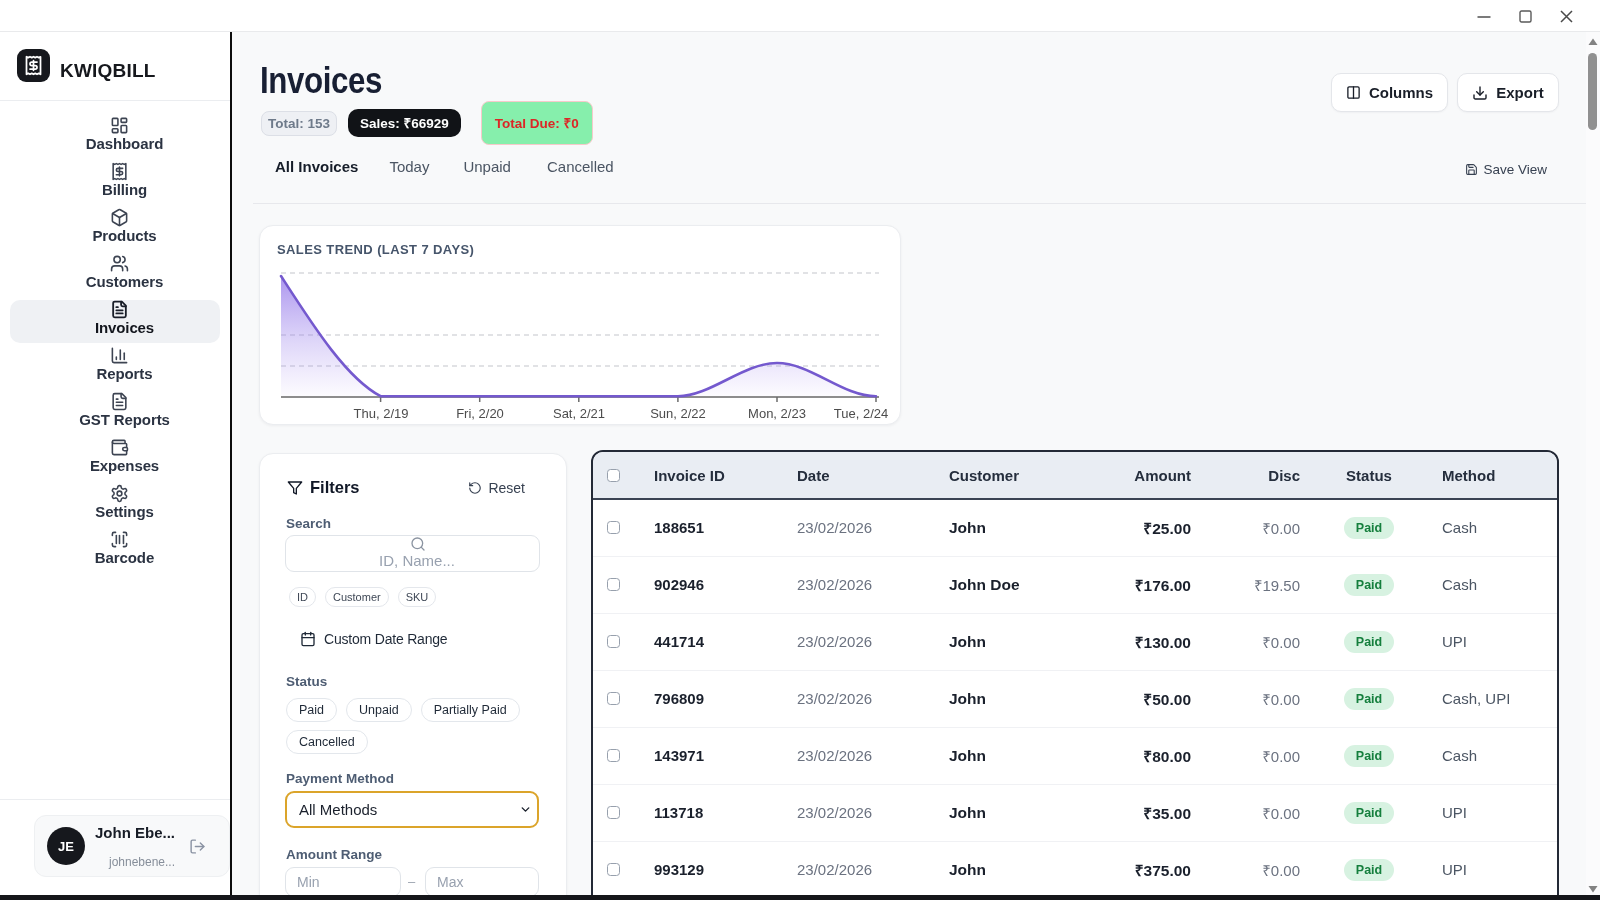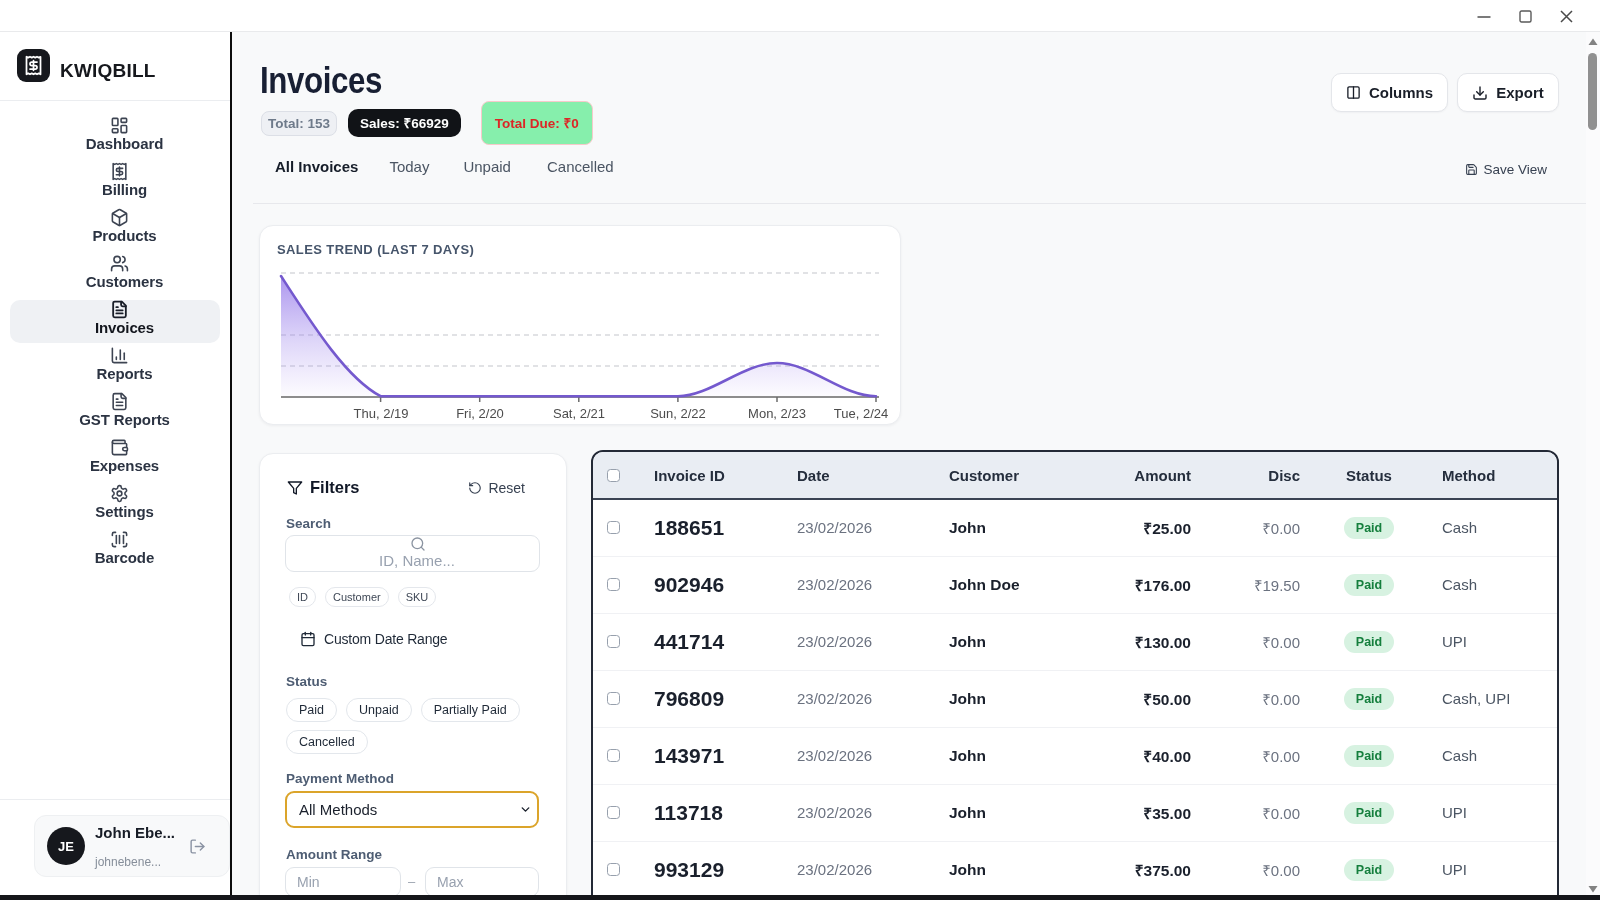--- a/index.html
+++ b/index.html
@@ -22,21 +22,21 @@
     border-radius:10px; color:#2b3342; font-size:15px; font-weight:600; letter-spacing:-0.1px;flex-direction:column; }
   .nav-item svg { margin-right:10px; flex:0 0 auto; }
   .nav-item.active { background:#eff1f4; font-weight:700; color:#13161d; }
   .side-foot-div { position:absolute; left:0; top:767px; width:230px; height:1px; background:#ebedf0; }
   .user-card { position:absolute; left:34px; top:783px; width:196px; height:62px; background:#f8f9fa;
     border:1px solid #eef0f2; border-radius:12px; display:flex; align-items:center; padding:0 12px; }
   .avatar { width:38px; height:38px; border-radius:50%; background:#16181d; color:#fff; display:flex;
     align-items:center; justify-content:center; font-size:13px; font-weight:700; flex:0 0 auto; }
   .user-meta { margin-left:10px; flex:1; min-width:0; }
   .user-name { font-size:15px; font-weight:700; color:#171c26; }
-  .user-mail { font-size:12px; color:#868e9a; margin-top:14px; }
+  .user-mail { font-size:12px; color:#868e9a; margin-top:14px;text-align:center; }
   
   #main { position:absolute; left:232px; top:32px; width:1354px; height:863px; background:#f8f9fa; }
   h1.pgtitle { position:absolute; left:28px; top:28px; font-size:36px; font-weight:800; color:#181f33;
     letter-spacing:-0.5px; transform:scaleX(0.87); transform-origin:left center; }
   .badges { position:absolute; left:29px; top:69px; display:flex; align-items:center; }
   .badge { font-size:13.5px; font-weight:700; border-radius:8px; padding:4px 6px; }
   .b-total { background:#eef0f4; border:1px solid #dcdfe6; color:#6e7a8a; }
   .b-sales { background:#111317; color:#fff; border-radius:10px; padding:5px 12px; margin-left:11px;}
   .b-due   { background:#86efac; border:1px solid #f6caca; color:#dc2626; margin-left:20px; padding:12px 13px;}
   .btn { position:absolute; top:41px; height:39px; background:#fff; border:1px solid #e4e6ea;
@@ -95,21 +95,21 @@
   #tablecard { position:absolute; left:359px; top:418px; width:968px; height:500px; background:#fff;
     border:2px solid #232936; border-radius:12px; overflow:hidden; }
   table { border-collapse:collapse; width:964px; table-layout:fixed; }
   thead tr { background:#e9edf3; height:47px; }
   thead th { font-size:15px; font-weight:600; color:#252e3d; text-align:left;
     border-bottom:2px solid #3b4353; }
   tbody tr { height:57px; border-bottom:1px solid #f0f1f4; }
   td { font-size:15px; }
   .cb { width:13px; height:13px; border:1.5px solid #97a0ad; border-radius:3.5px; background:#fff;
     margin-left:14px; }
-  .c-id { font-weight:700; color:#1a202c; font-size:21px;}
+  .c-id { font-weight:700; color:#1a202c; font-size:15px;}
   .c-date { color:#6b7280; }
   .c-cust { font-weight:600; color:#1a202c; font-size:15.5px;}
   .c-amt { font-weight:700; color:#1a202c; text-align:right; padding-right:14px; font-size:15.5px;}
   .c-disc { color:#6b7280; text-align:right; padding-right:14px; }
   .c-status { text-align:center; }
   .pill { display:inline-block; background:#d7f2e1; color:#157f3d; font-size:12.5px; font-weight:600;
     border-radius:999px; padding:4px 12px; }
   .c-meth { color:#4b5563; padding-left:18px; }
   th.h-amt, th.h-disc { text-align:right; padding-right:14px; }
   th.h-status { text-align:center; }
@@ -468,21 +468,21 @@
             <td class="c-status"><span class="pill">Paid</span></td>
             <td class="c-meth">Cash, UPI</td>
           </tr>
           <tr>
             <td>
               <div class="cb"></div>
             </td>
             <td class="c-id">143971</td>
             <td class="c-date">23/02/2026</td>
             <td class="c-cust">John</td>
-            <td class="c-amt">₹40.00</td>
+            <td class="c-amt">₹80.00</td>
             <td class="c-disc">₹0.00</td>
             <td class="c-status"><span class="pill">Paid</span></td>
             <td class="c-meth">Cash</td>
           </tr>
           <tr>
             <td>
               <div class="cb"></div>
             </td>
             <td class="c-id">113718</td>
             <td class="c-date">23/02/2026</td>

